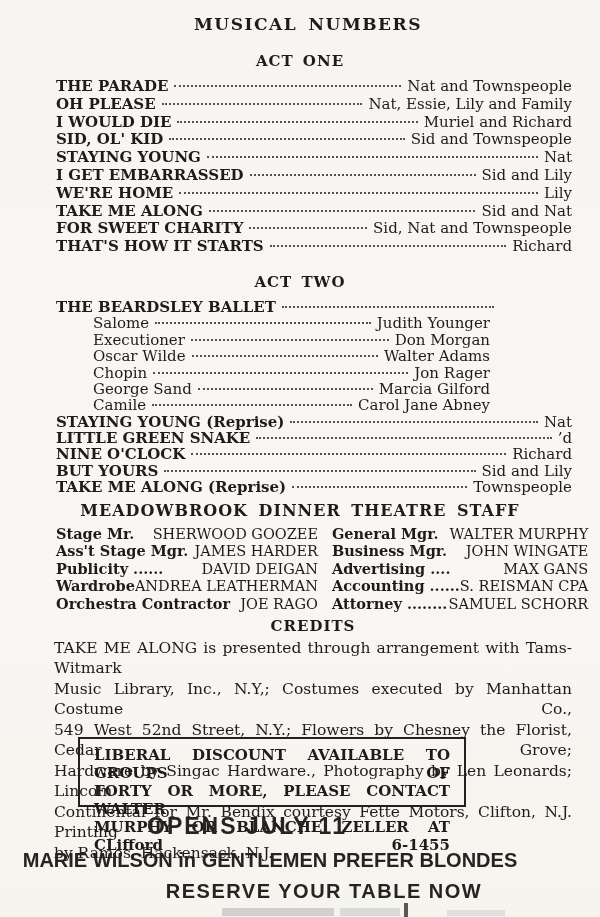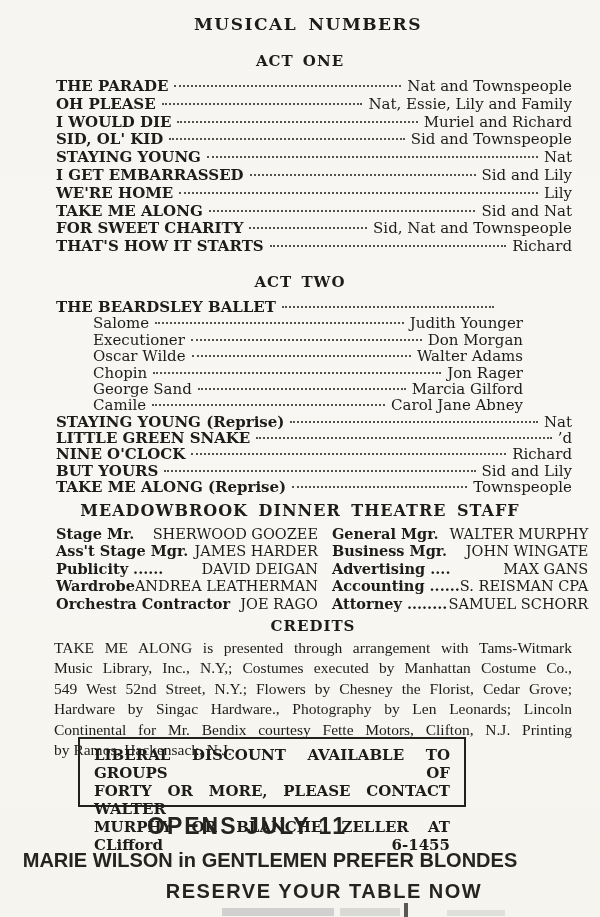--- a/index.html
+++ b/index.html
@@ -26,34 +26,34 @@
     font-size:15px; white-space:nowrap;
   }
   .act2 .row { height:16.4px; }
   .row .t { font-weight:bold; }
   .row .leader {
     flex:1; border-bottom:2px dotted #54504a;
     margin:0 6px; transform:translateY(-4px); min-width:10px;
   }
   .row .p { text-align:right; }
   .row.ballet { margin-right:100px; }
-  .row.sub { margin-left:93px; margin-right:77px; }
+  .row.sub { margin-left:93px; margin-right:110px; }
   .row.sub .t { font-weight:normal; }
   .staff-heading, .credits-heading {
     text-align:center; font-weight:bold; font-size:16px;
     letter-spacing:1px; word-spacing:4px; margin-top:6px;
   }
   .staff { display:flex; margin:5px 15px 0 56px; gap:14px; font-size:14.5px; }
   .staff-col { flex:1; }
   .staff-col.left { flex:0 0 240px; }
   .staff-row { display:flex; height:17.6px; align-items:baseline; white-space:nowrap; }
   .staff-role { font-weight:bold; }
   .staff-name { flex:1; text-align:right; }
   .credits-heading { margin-top:4px; font-size:15px;padding-left:26px; }
-  .credits { margin:3px 28px 0 54px; font-size:15.5px; line-height:20.5px;font-family:Liberation Serif, serif; }
+  .credits { margin:3px 28px 0 54px; font-size:15.5px; line-height:20.5px; }
   .credits .cl { text-align:justify; text-align-last:justify; }
   .credits .cl.last { text-align-last:left; }
   .notice-box {
     position:absolute; left:78px; top:737px; width:388px; height:70px;
     border:2px solid #23211e; box-sizing:border-box;
     padding:7px 14px 0 14px;
     font-weight:bold; font-size:15px; line-height:18px;
     word-spacing:3px;
   }
   .notice-box .nl { text-align:justify; text-align-last:justify; }

